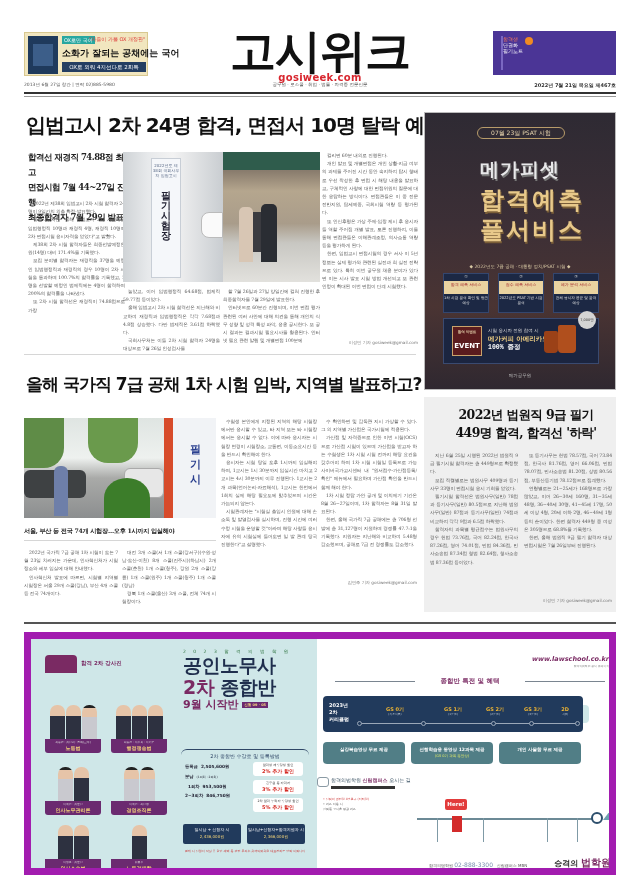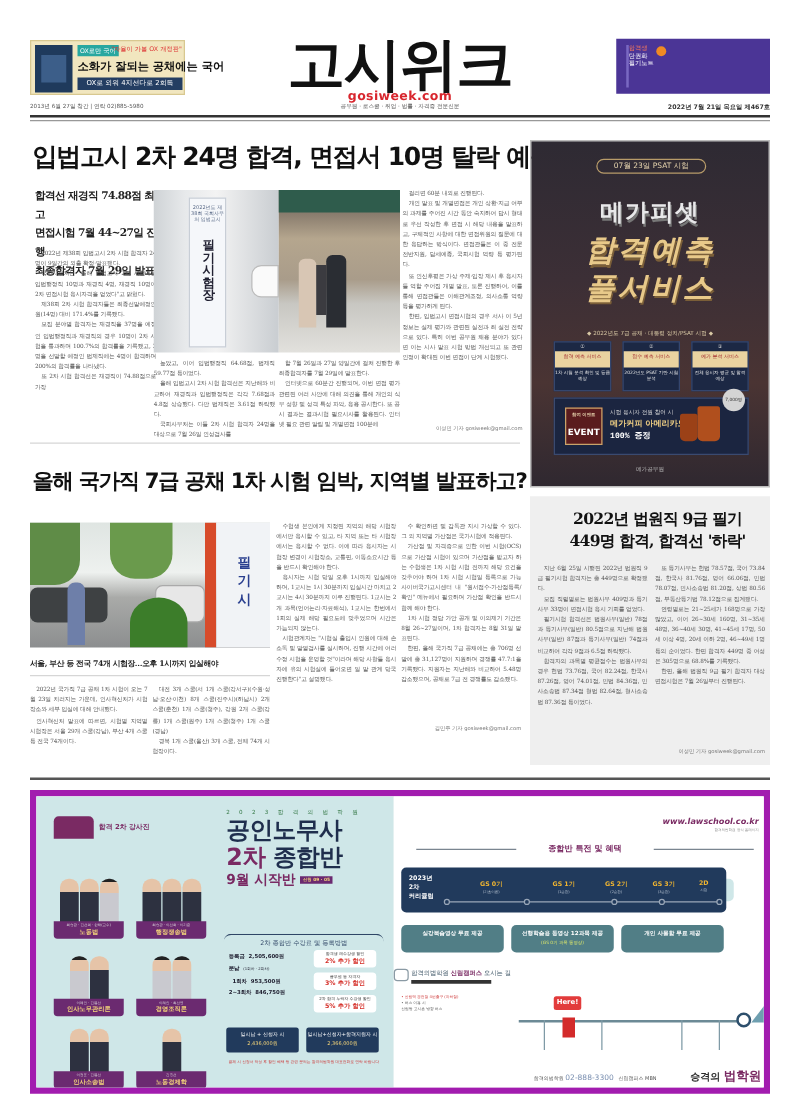--- a/index.html
+++ b/index.html
@@ -59,21 +59,21 @@
   .col1c { left: 223px; top: 288px; width: 97px; }
   .col1d { left: 322px; top: 152px; width: 96px; }
   .byline1 { left: 322px; top: 340px; width: 96px; text-align: right; font-size: 4.2px; color: #777; }
 
   .divider1 { left: 24px; top: 354px; width: 392px; height: 1px; background: #d6d6d6; }
 
   
   .ad-psat { left: 424px; top: 112px; width: 192px; height: 278px; background: linear-gradient(180deg,#2e2a33 0%,#3c2f36 40%,#4a3433 70%,#2f2830 100%); border: 1px solid #bbb; overflow: hidden; }
   .ad-psat .pill { position: absolute; left: 52px; top: 14px; width: 88px; height: 12px; border: 1px solid #b89c6a; border-radius: 8px; color: #e9d7b0; font-size: 6px; text-align: center; line-height: 10px; }
   .ad-psat .t1 { position: absolute; left: 0; top: 44px; width: 100%; text-align: center; font-size: 19px; font-weight: bold; color: #e8e8ea; letter-spacing: 1px; text-shadow: 1px 2px 0 #777; }
-  .ad-psat .t2 { position: absolute; left: 0; top: 72px; width: 100%; text-align: center; font-size: 24px; font-weight: bold; color: #e8c98a; letter-spacing: 2px; line-height: 30px; text-shadow: 1px 2px 0 #7a5e38; font-style: italic; }
+  .ad-psat .t2 { position: absolute; left: 12px; top: 72px; width: 100%; text-align: center; font-size: 24px; font-weight: bold; color: #e8c98a; letter-spacing: 2px; line-height: 30px; text-shadow: 1px 2px 0 #7a5e38; }
   .ad-psat .small { position: absolute; left: 0; top: 151px; width: 100%; text-align: center; font-size: 4.5px; color: #d9c9a5; }
   .ad-psat .boxes { position: absolute; left: 18px; top: 160px; width: 156px; display: flex; justify-content: space-between; }
   .ad-psat .box { width: 46px; height: 40px; background: #1c2844; border: 1px solid #34466e; }
   .ad-psat .box .n { height: 7px; font-size: 4px; color: #ccc; text-align: center; }
   .ad-psat .box .g { height: 13px; background: #ead3a0; font-size: 4px; color: #a0252a; text-align: center; line-height: 6px; padding-top: 1px; }
   .ad-psat .box .d { font-size: 3.6px; color: #e7e7e7; text-align: center; line-height: 5px; margin-top: 2px; }
   .ad-psat .event { position: absolute; left: 18px; top: 205px; width: 156px; height: 46px; background: #1b2540; border: 1px solid #3a4a70; }
   .ad-psat .event .ev { position: absolute; left: 8px; top: 7px; width: 30px; height: 30px; background: #5a1c1e; border: 1px solid #c9a36b; color: #fff; font-size: 7px; font-weight: bold; text-align: center; line-height: 38px; }
   .ad-psat .event .ev small { position: absolute; top: 3px; left: 0; width: 100%; font-size: 3.5px; line-height: 5px; color: #e9d7b0; }
   .ad-psat .event .txt { position: absolute; left: 44px; top: 8px; font-size: 4.5px; color: #ddd; line-height: 8px; }
@@ -107,21 +107,21 @@
   
   .rbox { left: 424px; top: 397px; width: 192px; height: 215px; background: #efefef; }
   .rh { left: 424px; top: 406px; width: 204px; text-align: center; font-family: "DejaVu Serif", serif; font-size: 12.5px; font-weight: bold; line-height: 18px; color: #111; letter-spacing: -0.6px; }
   .col3a { left: 430px; top: 452px; width: 88px; }
   .col3b { left: 524px; top: 452px; width: 88px; }
   .byline3 { left: 524px; top: 598px; width: 88px; text-align: right; font-size: 4.2px; color: #777; }
 
   .rule-bottom { left: 24px; top: 622px; width: 592px; height: 2px; background: #555; }
 
   
-  .ad-law { left: 24px; top: 632px; width: 592px; height: 243px; border: 5px solid #a21caf; overflow: hidden; }
+  .ad-law { left: 24px; top: 632px; width: 592px; height: 243px; border: 7px solid #a21caf; overflow: hidden; }
   .ad-law .left { position: absolute; left: 0; top: 0; width: 286px; height: 100%; background: #cfe7e8; }
   .ad-law .right { position: absolute; left: 286px; top: 0; width: 306px; height: 100%; background: #ffffff; }
 
   .instr-head { position: absolute; left: 14px; top: 16px; width: 80px; height: 20px; }
   .instr-head .crowd { position: absolute; left: 0; top: 0; width: 32px; height: 18px; background: #7a2a63; border-radius: 4px 4px 0 0; }
   .instr-head .lbl { position: absolute; left: 36px; top: 5px; font-size: 5.5px; font-weight: bold; color: #7a2a63; white-space: nowrap; }
 
   .grp { position: absolute; width: 56px; height: 56px; }
   .grp .faces { position: absolute; left: 0; top: 0; width: 56px; height: 42px; display: flex; justify-content: center; align-items: flex-end; gap: 1px; }
   .grp .face { width: 15px; height: 36px; background: linear-gradient(180deg,#e6c4a8 0 30%,#2d3140 30% 100%); border-radius: 7px 7px 0 0; }

